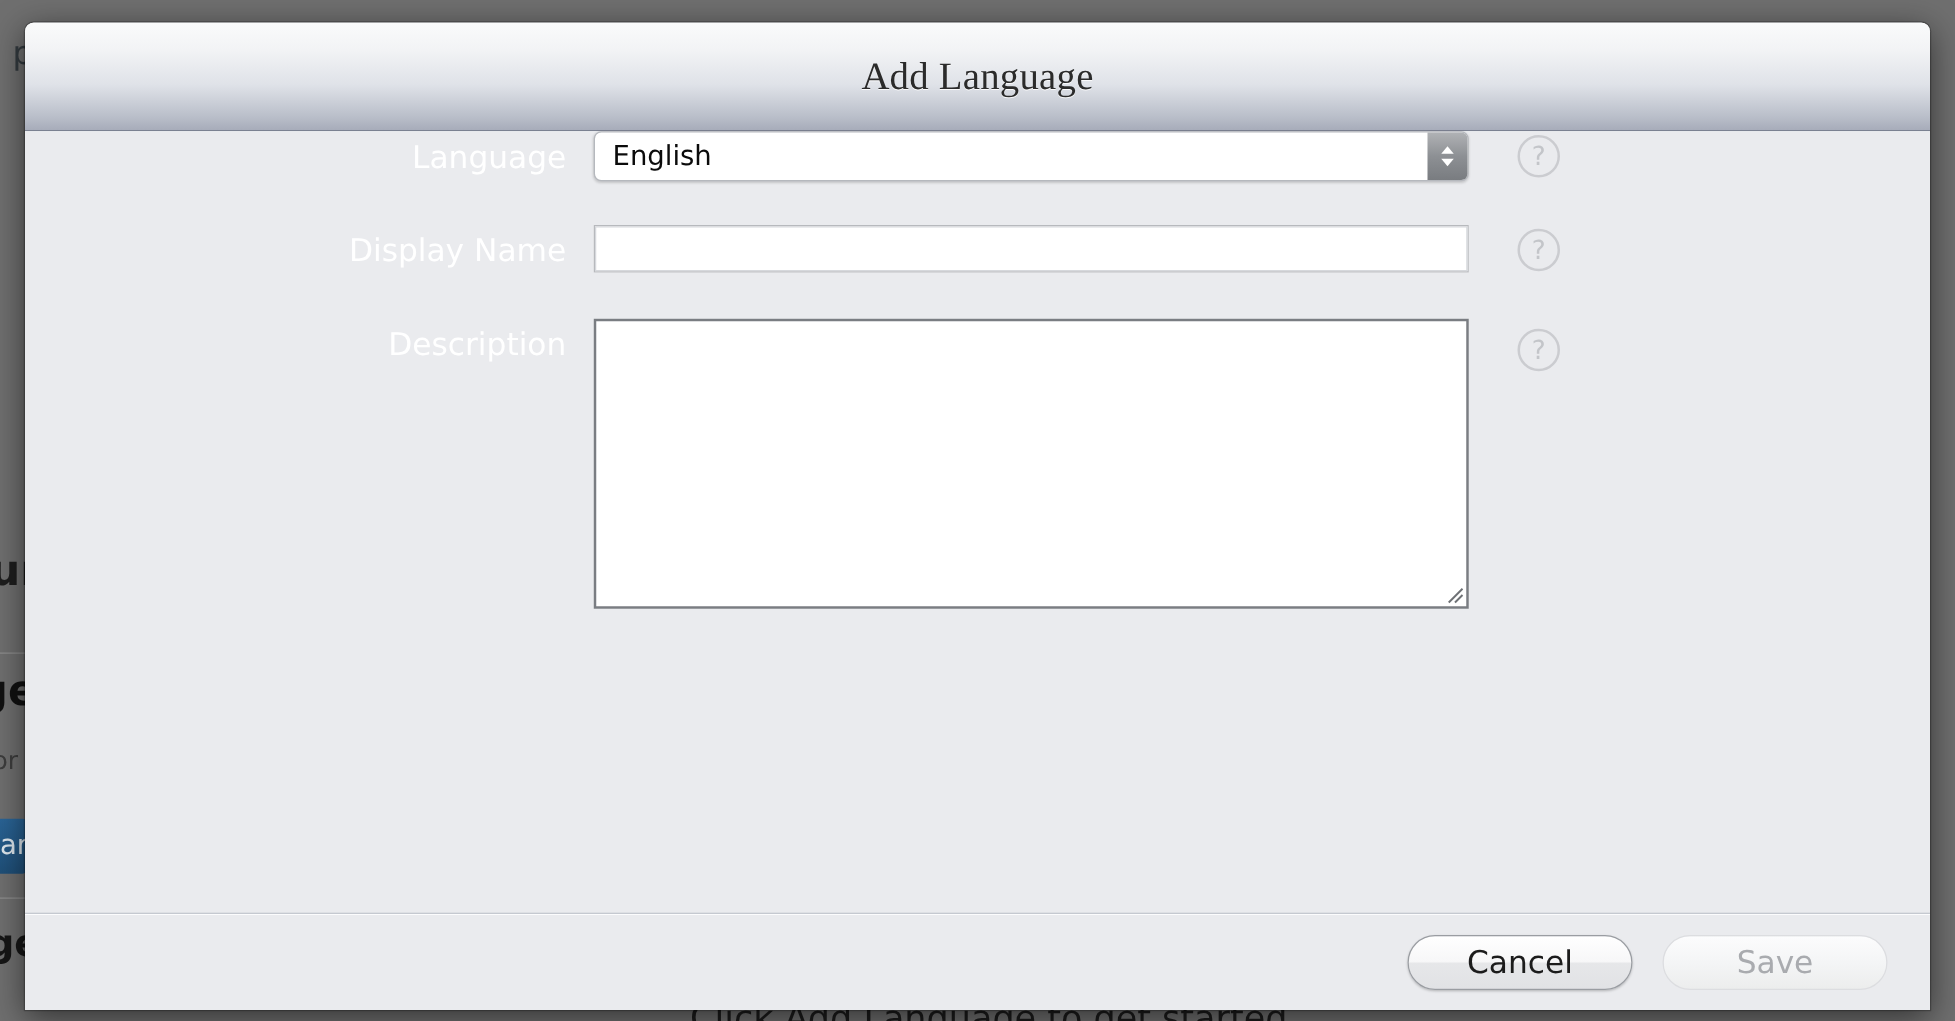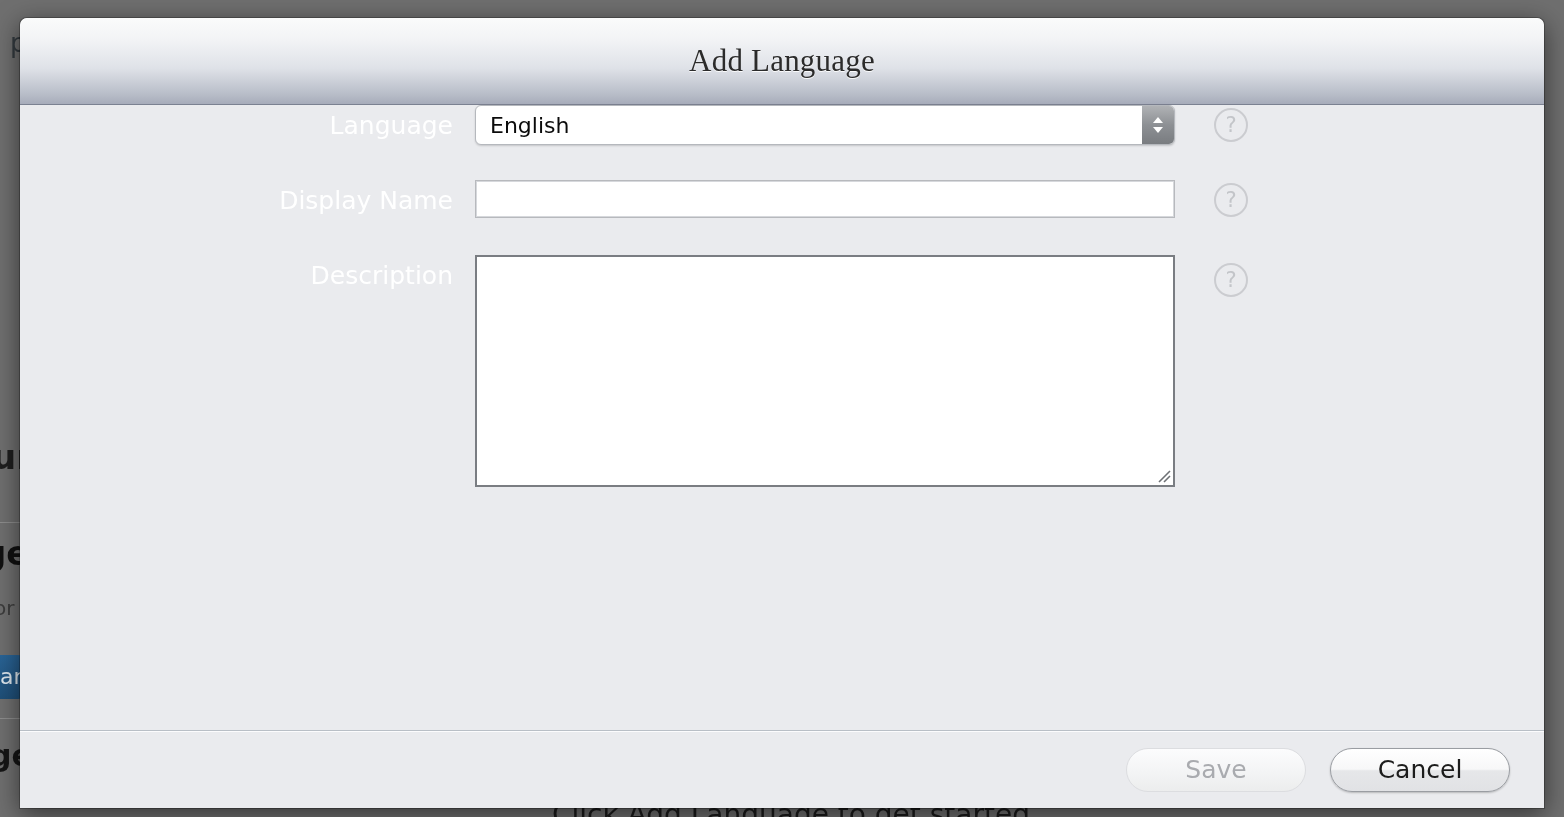--- a/index.html
+++ b/index.html
@@ -304,17 +304,17 @@
         </svg>
       </div>
       <div class="help-slot help-offset-3">
         <div class="help-icon">?</div>
       </div>
     </div>
 
   </div>
 
   <div id="dialog-footer">
+    <div class="dlg-button primaryish">Cancel</div>
     <div class="dlg-button disabled">Save</div>
-    <div class="dlg-button primaryish">Cancel</div>
   </div>
 
 </div>
 
 </body></html>

